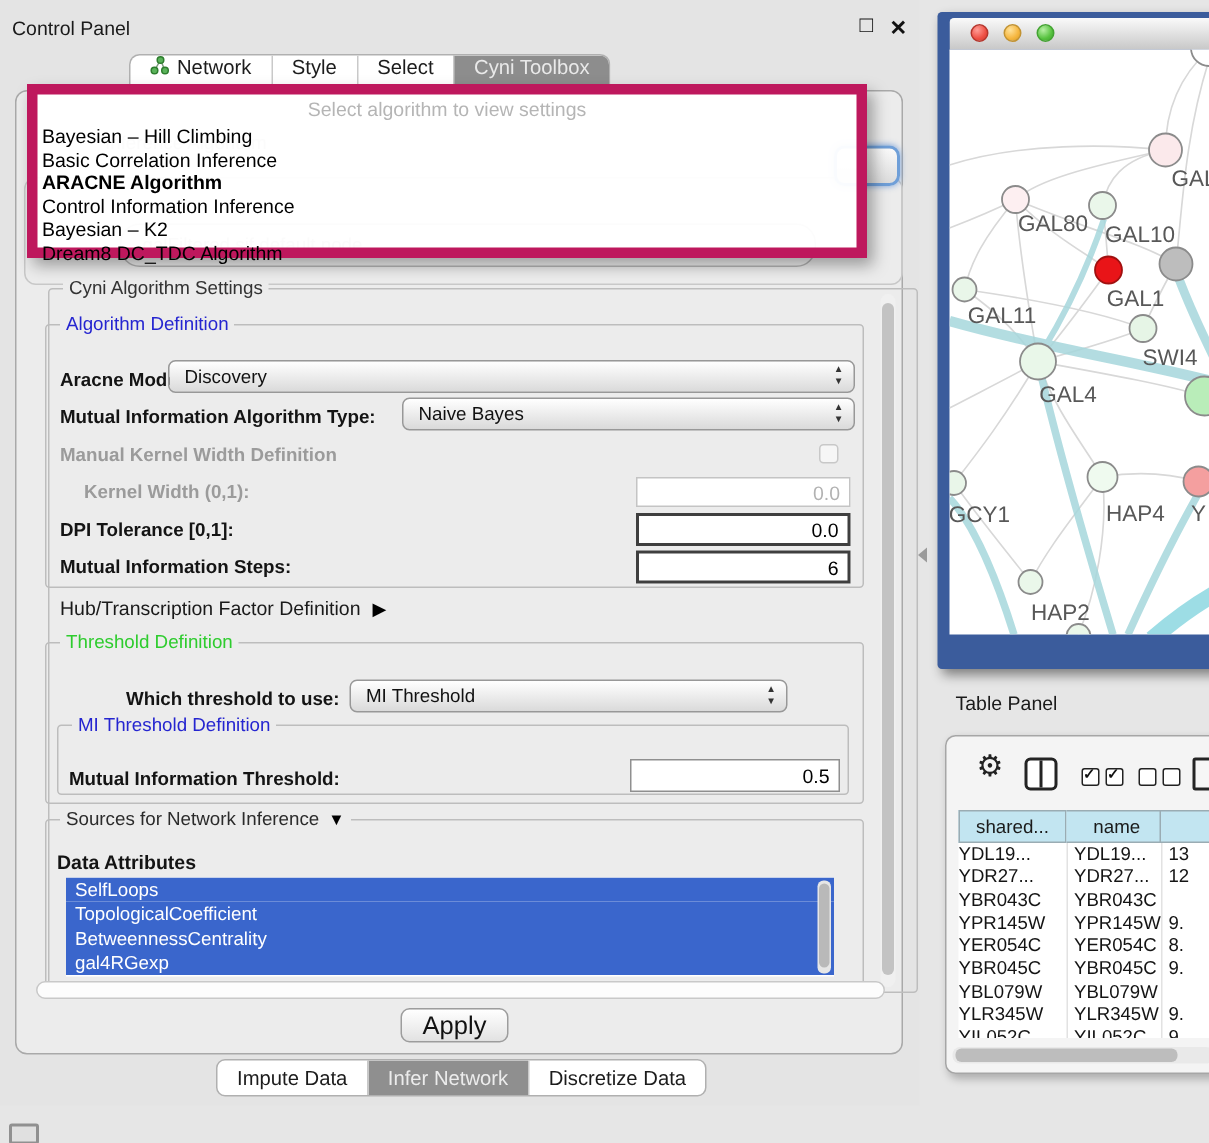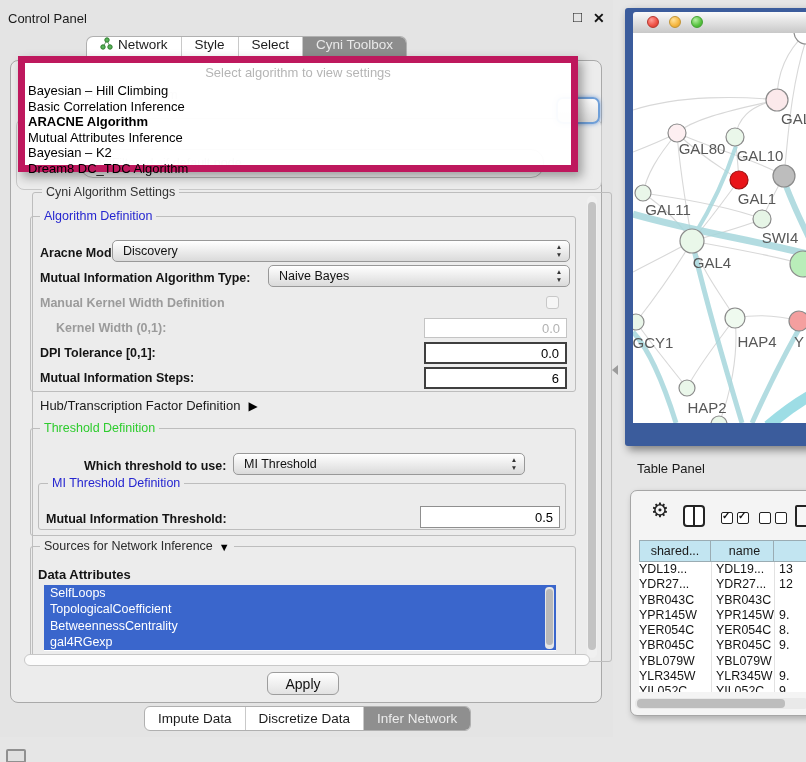--- a/index.html
+++ b/index.html
@@ -82,21 +82,21 @@
     <span style="position:absolute;left:14px;top:6px;font-size:12.5px;color:#8f8f8f">galFiltered.sif default node</span>
   </div>
   <div class="abs" style="left:556px;top:97px;width:44px;height:27px;border:2px solid #6f9fd8;border-radius:7px;background:linear-gradient(#fafafa,#dcdcdc);box-shadow:0 0 4px rgba(90,140,210,.8);z-index:2;box-sizing:border-box"></div>
 
   <div class="abs" style="left:18px;top:56px;width:560px;height:116px;background:rgba(255,255,255,.96);border:7px solid #be185d;box-shadow:4px 5px 10px rgba(0,0,0,.35);z-index:10;box-sizing:border-box">
     <div style="height:20px;line-height:20px;text-align:center;color:#b5b5b5;font-size:13px">Select algorithm to view settings</div>
     <div>
         <div class="dd-item">Bayesian – Hill Climbing</div>
         <div class="dd-item">Basic Correlation Inference</div>
         <div class="dd-item b">ARACNE Algorithm</div>
-        <div class="dd-item">Mutual Attributes Inference</div>
+        <div class="dd-item">Control Information Inference</div>
         <div class="dd-item">Bayesian – K2</div>
         <div class="dd-item">Dream8 DC_TDC Algorithm</div>
       </div>
   </div>
 
   <div class="gbox" style="left:32px;top:192px;width:580px;height:470px">
     <span class="gtitle" style="color:#333">Cyni Algorithm Settings</span>
   </div>
   <div class="abs" style="left:587px;top:196px;width:10px;height:462px;background:#f0f0f0;border-radius:5px;z-index:4">
     <div style="position:absolute;left:1px;top:6px;width:8px;height:448px;background:#c3c3c3;border-radius:4px"></div>
@@ -171,28 +171,28 @@
       <div class="src-item" style="background: rgb(58, 102, 204);">SelfLoops</div>
       <div class="src-item" style="background: rgb(58, 102, 204);">TopologicalCoefficient</div>
       <div class="src-item" style="background: rgb(58, 102, 204);">BetweennessCentrality</div>
       <div class="src-item" style="background: rgb(58, 102, 204);">gal4RGexp</div>
     </div>
   <div class="abs" style="left:545px;top:587px;width:9px;height:62px;background:#e6e6e6;border-radius:4px;z-index:5">
     <div style="position:absolute;left:1px;top:2px;width:7px;height:56px;background:#b9b9b9;border-radius:4px"></div>
   </div>
   <div class="abs" style="left:24px;top:654px;width:566px;height:12px;border:1px solid #c8c8c8;border-radius:6px;background:#fcfcfc;z-index:4;box-sizing:border-box"></div>
 
-  <div class="abs" style="left:267px;top:672px;width:72px;height:23px;border:1px solid #9d9d9d;border-radius:6px;background:linear-gradient(#ffffff,#e2e2e2);z-index:3;display:flex;align-items:center;justify-content:center;font-size:14px;color:#111;box-sizing:border-box">
+  <div class="abs" style="left:267px;top:672px;width:72px;height:23px;border:1px solid #9d9d9d;border-radius:6px;background:linear-gradient(#ffffff,#e2e2e2);z-index:3;display:flex;align-items:center;justify-content:center;font-size:17px;color:#111;box-sizing:border-box">
     <span>Apply</span>
   </div>
 
   <div class="abs btabs" style="left:144px;top:706px">
       <div class="btab">Impute Data</div>
+      <div class="btab sel">Infer Network</div>
       <div class="btab">Discretize Data</div>
-      <div class="btab sel">Infer Network</div>
     </div>
 
   <div class="abs" style="left:6px;top:749px;width:20px;height:14px;border:2px solid #909090;border-radius:2px;background:#e0e0e0;box-sizing:border-box"></div>
 
   <div class="abs" style="left:612px;top:365px;width:0;height:0;border-top:5px solid transparent;border-bottom:5px solid transparent;border-right:6px solid #9b9b9b"></div>
 
   <div class="abs" style="left:625px;top:8px;width:190px;height:438px;background:#3b5c9c;border-radius:3px;box-shadow:3px 4px 8px rgba(0,0,0,.45)">
     <div style="position:absolute;left:8px;top:4px;right:0;height:21px;background:linear-gradient(#fafafa,#c8c8c8);border-bottom:1px solid #8f8f8f;border-radius:3px 0 0 0">
       <span class="tl" style="left:14px;background:radial-gradient(circle at 35% 30%,#ff9d96,#ee4f43 60%,#c83a31);border:1px solid #b5352c"></span>
       <span class="tl" style="left:36px;background:radial-gradient(circle at 35% 30%,#ffe29a,#f5b53d 60%,#d09a2e);border:1px solid #c29333"></span>

